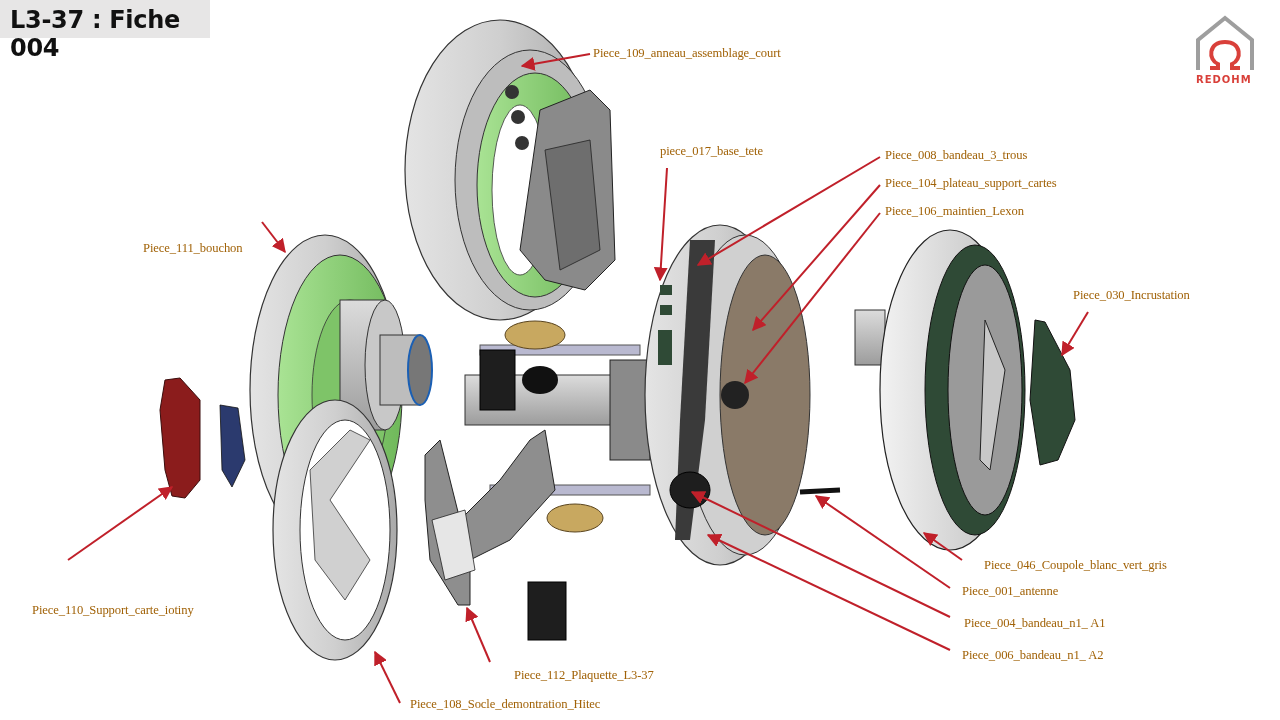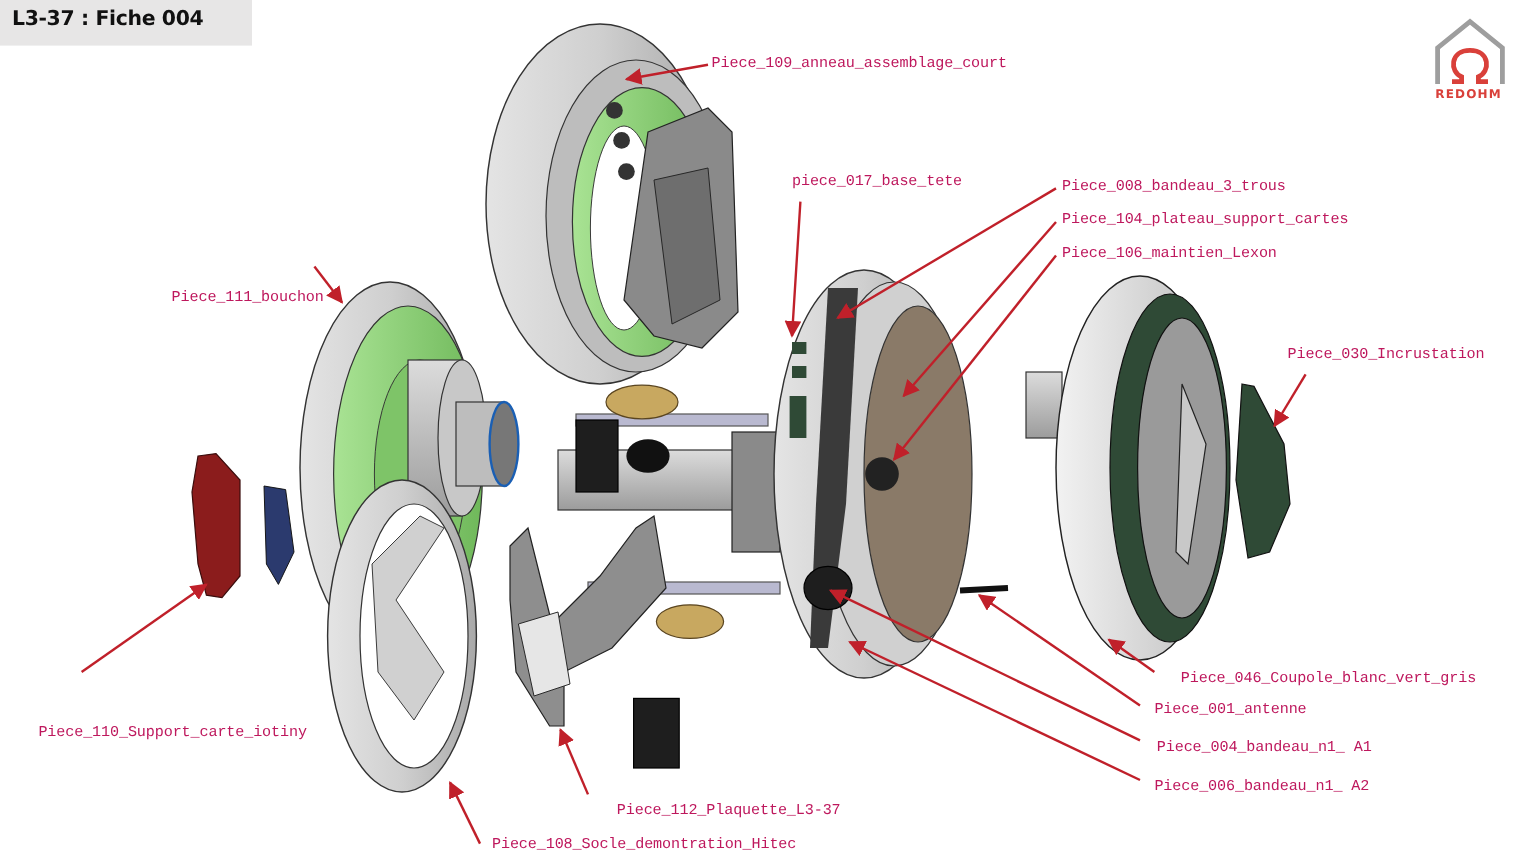--- a/index.html
+++ b/index.html
@@ -1,23 +1,23 @@
 <!DOCTYPE html>
 <html><head>
 <meta charset="utf-8">
 <style>
   html, body { margin: 0; padding: 0; background: #ffffff; }
   body { width: 1280px; height: 720px; position: relative; overflow: hidden;
          font-family: "DejaVu Sans", "Liberation Sans", sans-serif; }
   .title-box { position: absolute; left: 0; top: 0; width: 210px; height: 38px;
                background: #e7e6e6; }
-  .title-text { position: absolute; left: 10px; top: 6px; font-size: 17px; font-weight: bold;
+  .title-text { position: absolute; left: 10px; top: 6px; font-size: 24px; font-weight: bold;
                 color: #111; font-family: "DejaVu Sans", sans-serif; letter-spacing: -0.3px; }
-  .label { position: absolute; font-size: 12.6px; color: #be185d; white-space: nowrap;
-           font-family: Liberation Mono, monospace; letter-spacing: -0.1px; }
+  .label { position: absolute; font-size: 12.6px; color: #a16207; white-space: nowrap;
+           font-family: Liberation Serif, serif; letter-spacing: -0.1px; }
   svg.art { position: absolute; left: 0; top: 0; }
   .logo { position: absolute; left: 1190px; top: 12px; width: 70px; height: 80px; }
   .logo-text { position: absolute; left: 1196px; top: 74px; font-size: 10px; font-weight: bold;
                color: #d9403a; letter-spacing: 1px; font-family: "DejaVu Sans", sans-serif; }
 </style>
 </head>
 <body>
 
 <div class="title-box">
   <span class="title-text">L3-37 : Fiche 004</span>

